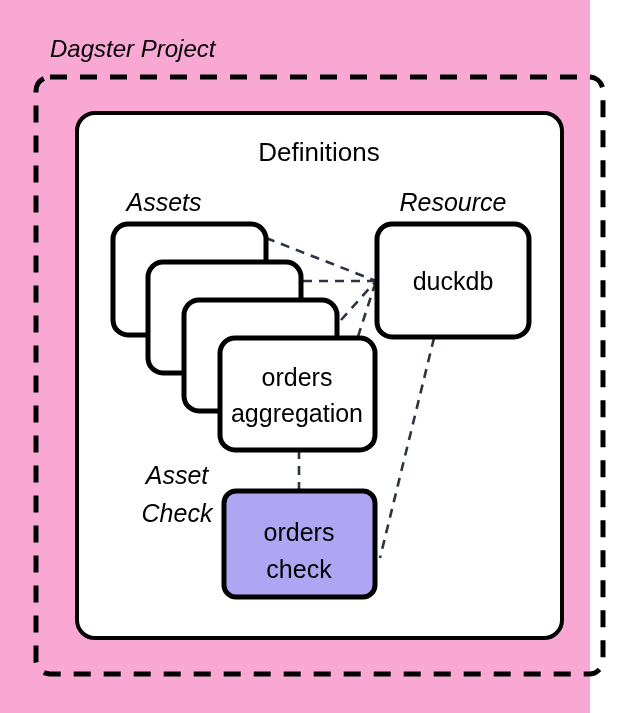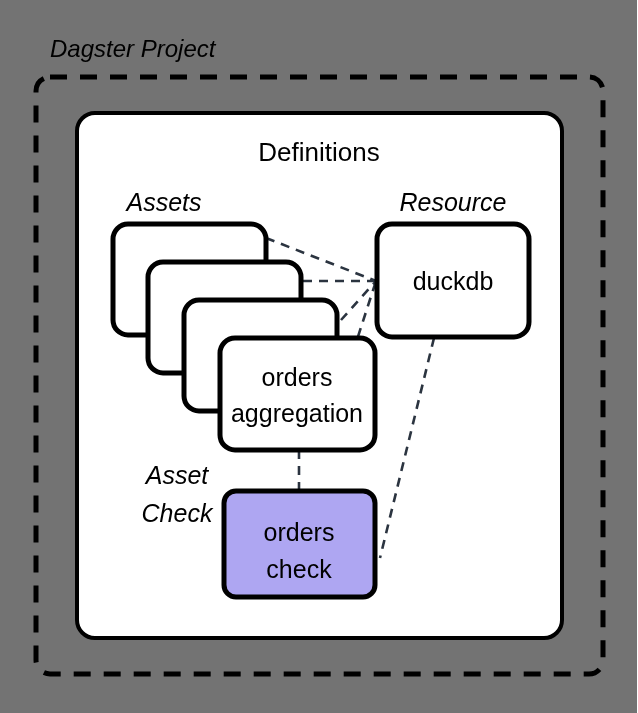--- a/index.html
+++ b/index.html
@@ -8,23 +8,23 @@
     background: #ffffff;
   }
   body {
     width: 638px;
     height: 713px;
     font-family: "Liberation Sans", sans-serif;
     overflow: hidden;
   }
   #diagram-root {
     position: relative;
-    width: 637px;
+    width: 590px;
     height: 713px;
-    background: #737373;
+    background: #f9a8d4;
   }
   svg.diagram {
     display: block;
     width: 638px;
     height: 713px;
   }
   .box-stroke {
     fill: #ffffff;
     stroke: #000000;
     stroke-width: 5;

